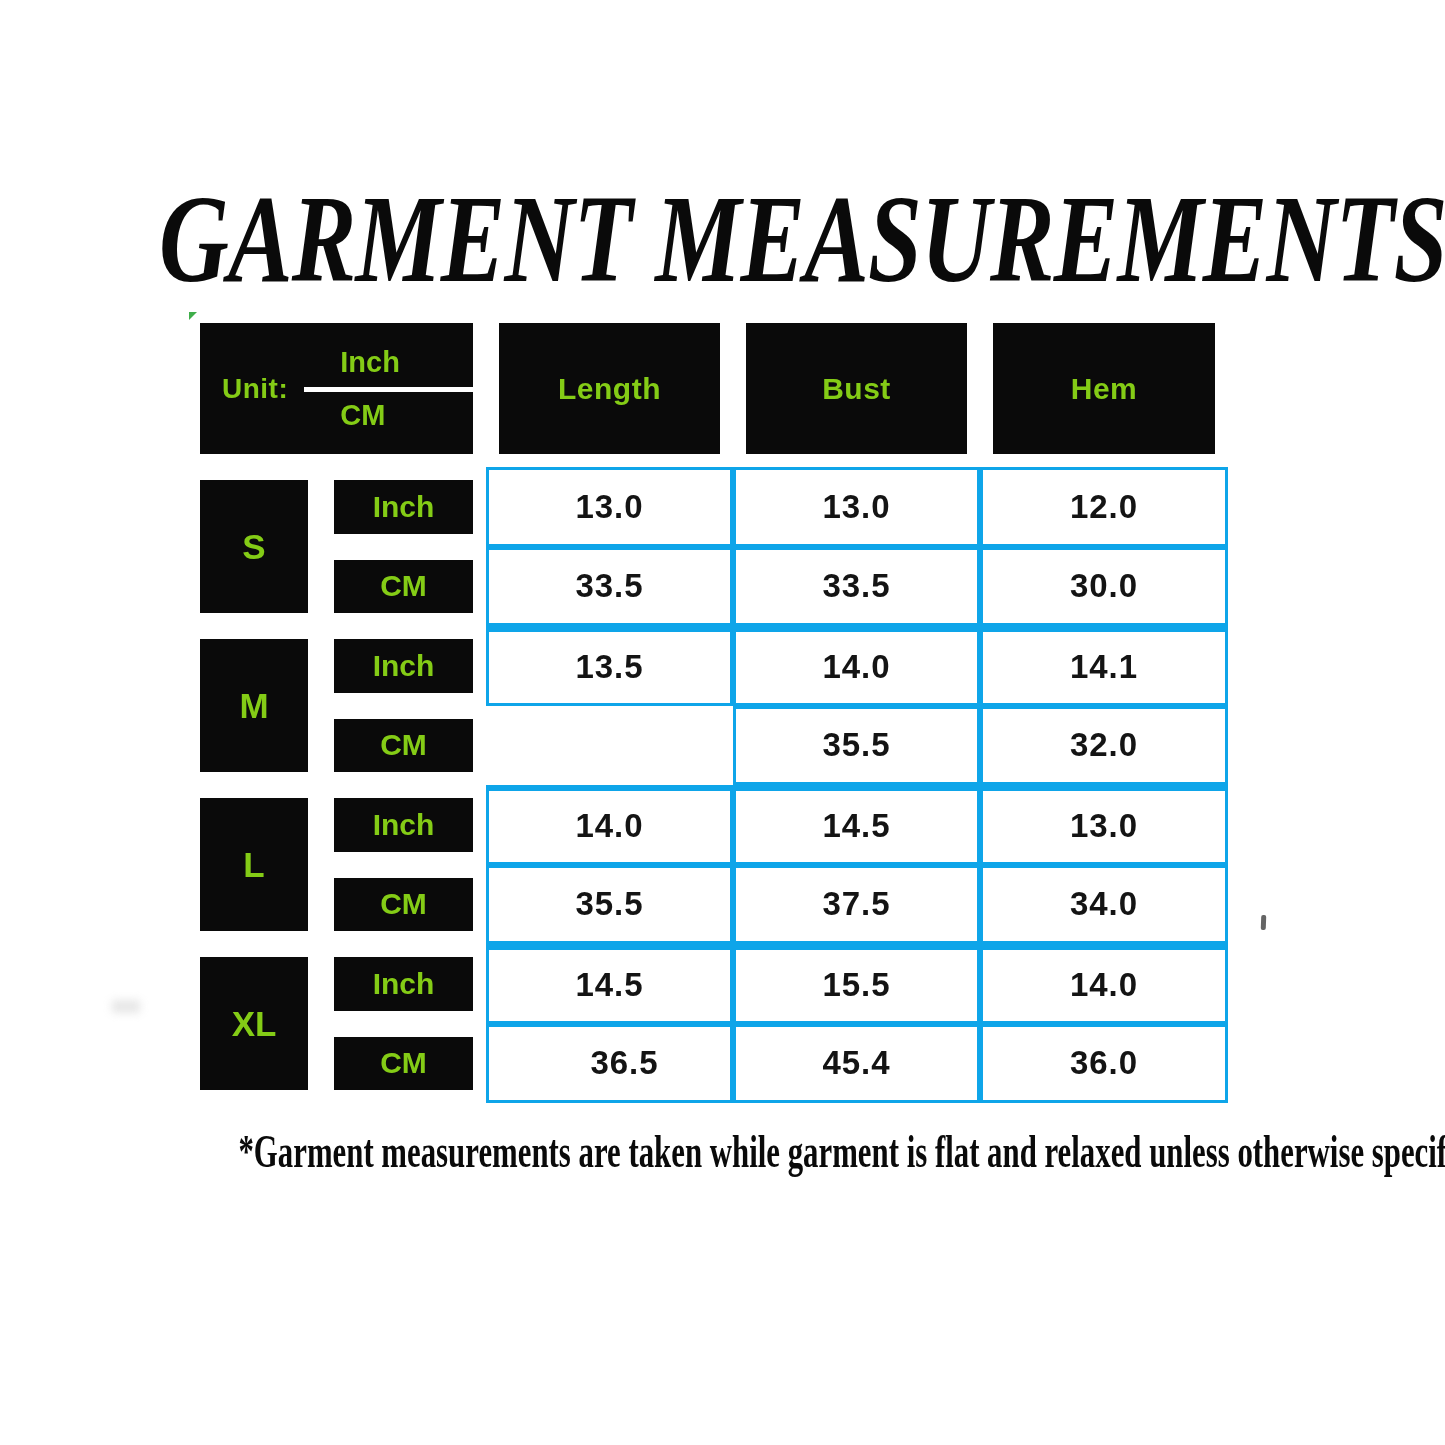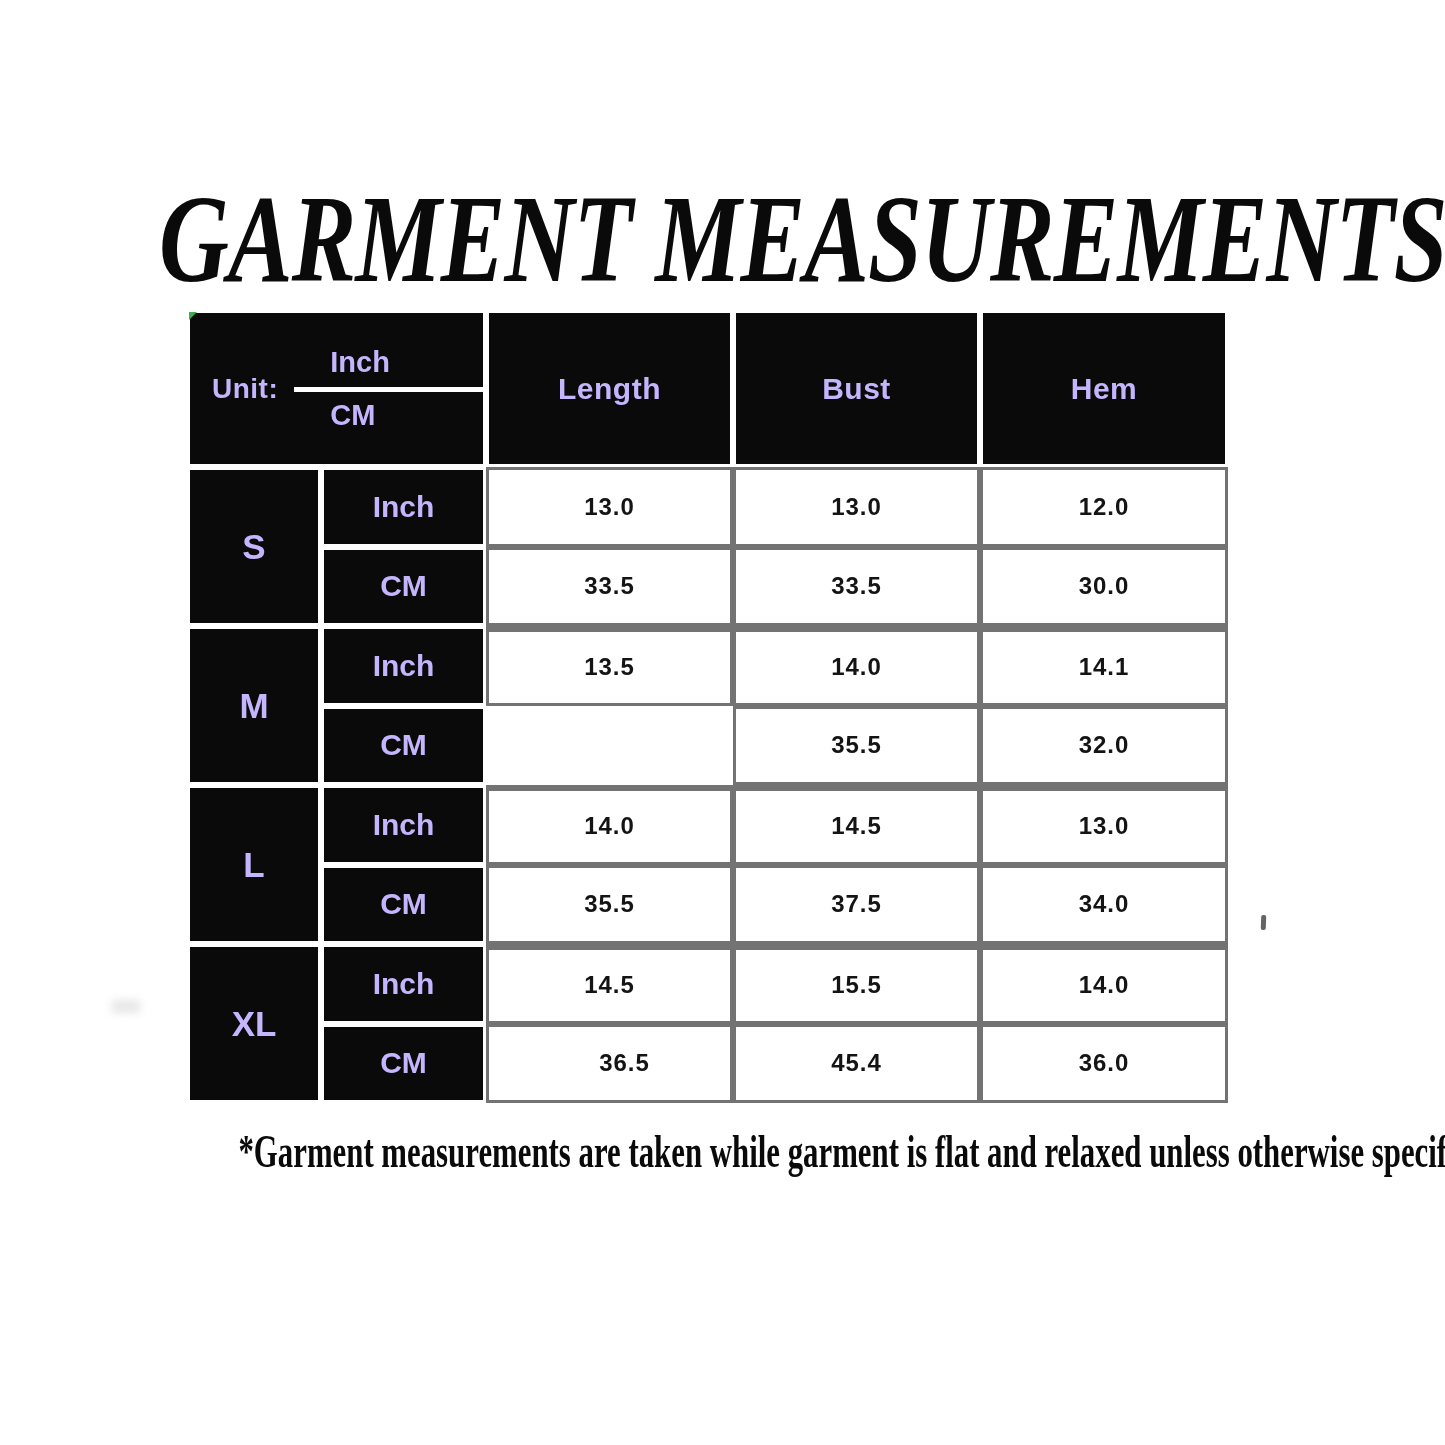--- a/index.html
+++ b/index.html
@@ -43,36 +43,36 @@
     left: 187px;
     top: 310px;
     width: 1041px;
     height: 793px;
     display: grid;
     grid-template-columns: 134px 165px 247px 247px 248px;
     grid-template-rows: 157px repeat(8, 79.5px);
   }
   .bcell {
     background: #0a0a0a;
-    margin: 3px;
+    margin: 13px;
     display: flex;
     align-items: center;
     justify-content: center;
-    color: #c4b5fd;
+    color: #84cc16;
     font-weight: bold;
   }
   .wcell {
     background: #ffffff;
-    border: 3px solid #737373;
+    border: 3px solid #0ea5e9;
     display: flex;
     align-items: center;
     justify-content: center;
     color: #141414;
     font-weight: bold;
-    font-size: 24px;
+    font-size: 33px;
     letter-spacing: 1px;
   }
   .wcell.gtop { border-top-width: 6px; }
 
   .col-header { font-size: 30px; letter-spacing: 0.5px; }
   .size-label { font-size: 35px; }
   .rowunit-label { font-size: 30px; }
 
   
   .unit-cell {

